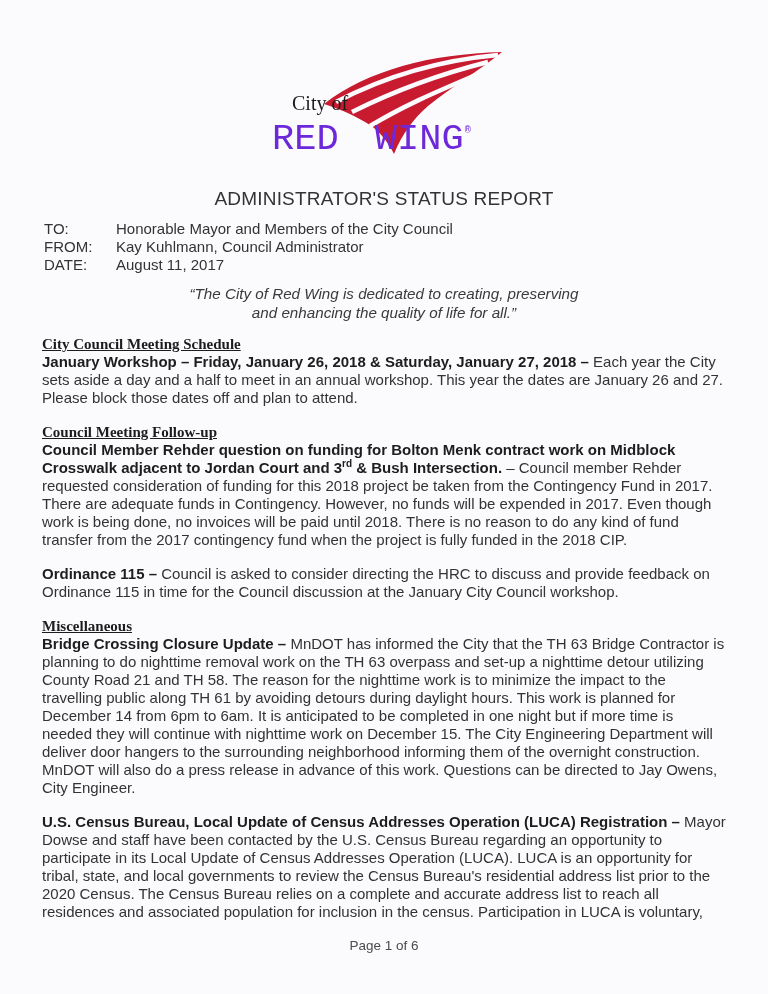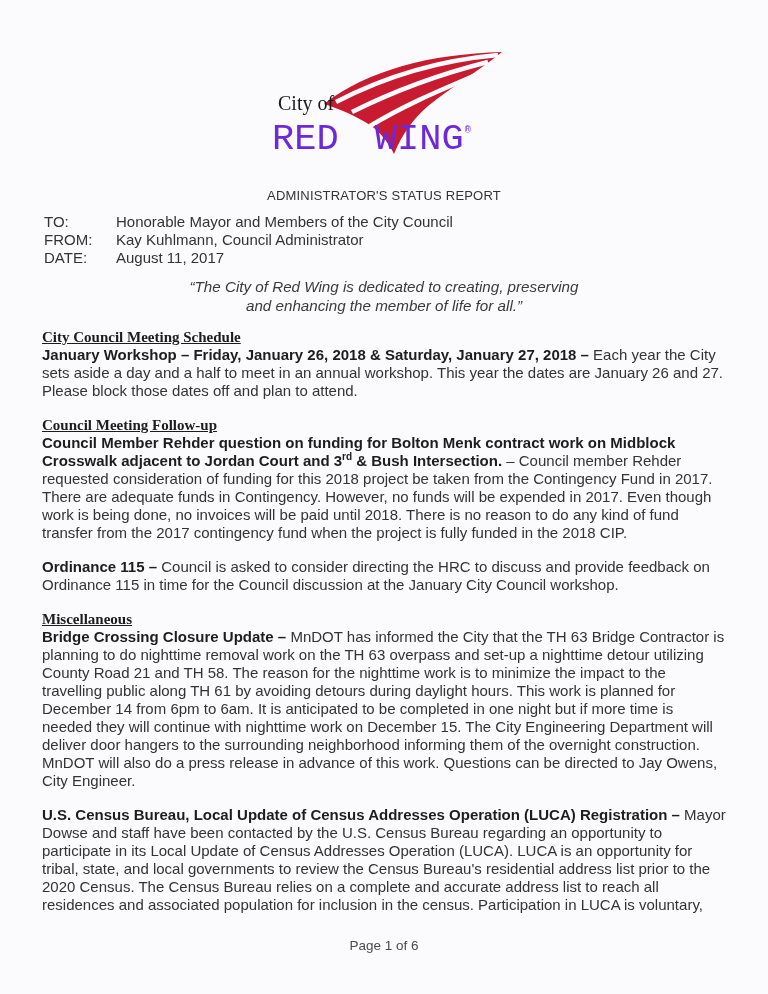--- a/index.html
+++ b/index.html
@@ -12,32 +12,32 @@
     font-family: "Liberation Sans", sans-serif;
     color: #333;
     overflow: hidden;
   }
   .content { padding: 0 42px; }
 
   
   .logo { position: relative; width: 232px; height: 112px; margin: 50px 0 0 272px; }
   .wing { position: absolute; left: 46px; top: 0; width: 186px; height: 108px; z-index: 1; }
   .logo-cityof {
-    position: absolute; left: 6px; top: 42px; z-index: 2;
+    position: absolute; left: 20px; top: 42px; z-index: 2;
     font-family: "Liberation Serif", serif; font-size: 20px; color: #1b1b1b;
   }
   .logo-name {
     position: absolute; left: 0; top: 62px; z-index: 2; white-space: nowrap;
     font-family: Liberation Mono, monospace; font-size: 37px; line-height: 38px;
     word-spacing: 14px; color: #6d28d9;
   }
   .reg { font-size: 10px; vertical-align: 16px; word-spacing: 0; margin-left: 1px; }
 
   
-  .doc-title { margin-top: 26px; text-align: center; font-size: 13px; color: #333; letter-spacing: 0.2px; }
+  .doc-title { margin-top: 26px; text-align: center; font-size: 19px; color: #333; letter-spacing: 0.2px; }
   .fields { margin-top: 10px; padding-left: 2px; }
   .field-row { display: flex; font-size: 15px; line-height: 18px; align-items: center; }
   .field-label { width: 72px; flex: none; }
   .quote { margin-top: 11px; text-align: center; font-style: italic; font-size: 15.2px; line-height: 18.5px; color: #3a3a3a; }
 
   
   .section { margin-top: 13px; }
   .section-heading {
     font-size: 15px; font-weight: bold; text-decoration: underline;
     line-height: 18px; color: #1c1c1c; margin: 0; font-family: Liberation Serif, serif;
@@ -87,21 +87,21 @@
         <span class="field-value">Kay Kuhlmann, Council Administrator</span>
       </div>
       <div class="field-row">
         <span class="field-label">DATE:</span>
         <span class="field-value">August 11, 2017</span>
       </div>
     </div>
 
     <div class="quote">
       <div>“The City of Red Wing is dedicated to creating, preserving</div>
-      <div>and enhancing the member of life for all.”</div>
+      <div>and enhancing the quality of life for all.”</div>
     </div>
 
     <div class="section">
       <div class="section-heading">City Council Meeting Schedule</div>
       <p class="para"><strong>January Workshop – Friday, January 26, 2018 &amp; Saturday, January 27, 2018 – </strong><span>Each year the City sets aside a day and a half to meet in an annual workshop. This year the dates are January 26 and 27. Please block those dates off and plan to attend.</span></p>
     </div>
 
     <div class="section">
       <div class="section-heading">Council Meeting Follow-up</div>
       <p class="para"><strong><span>Council Member Rehder question on funding for Bolton Menk contract work on Midblock Crosswalk adjacent to Jordan Court and 3</span><sup>rd</sup><span> &amp; Bush Intersection.  </span></strong><span>– Council member Rehder requested consideration of funding for this 2018 project be taken from the Contingency Fund in 2017. There are adequate funds in Contingency. However, no funds will be expended in 2017. Even though work is being done, no invoices will be paid until 2018. There is no reason to do any kind of fund transfer from the 2017 contingency fund when the project is fully funded in the 2018 CIP.</span></p>

